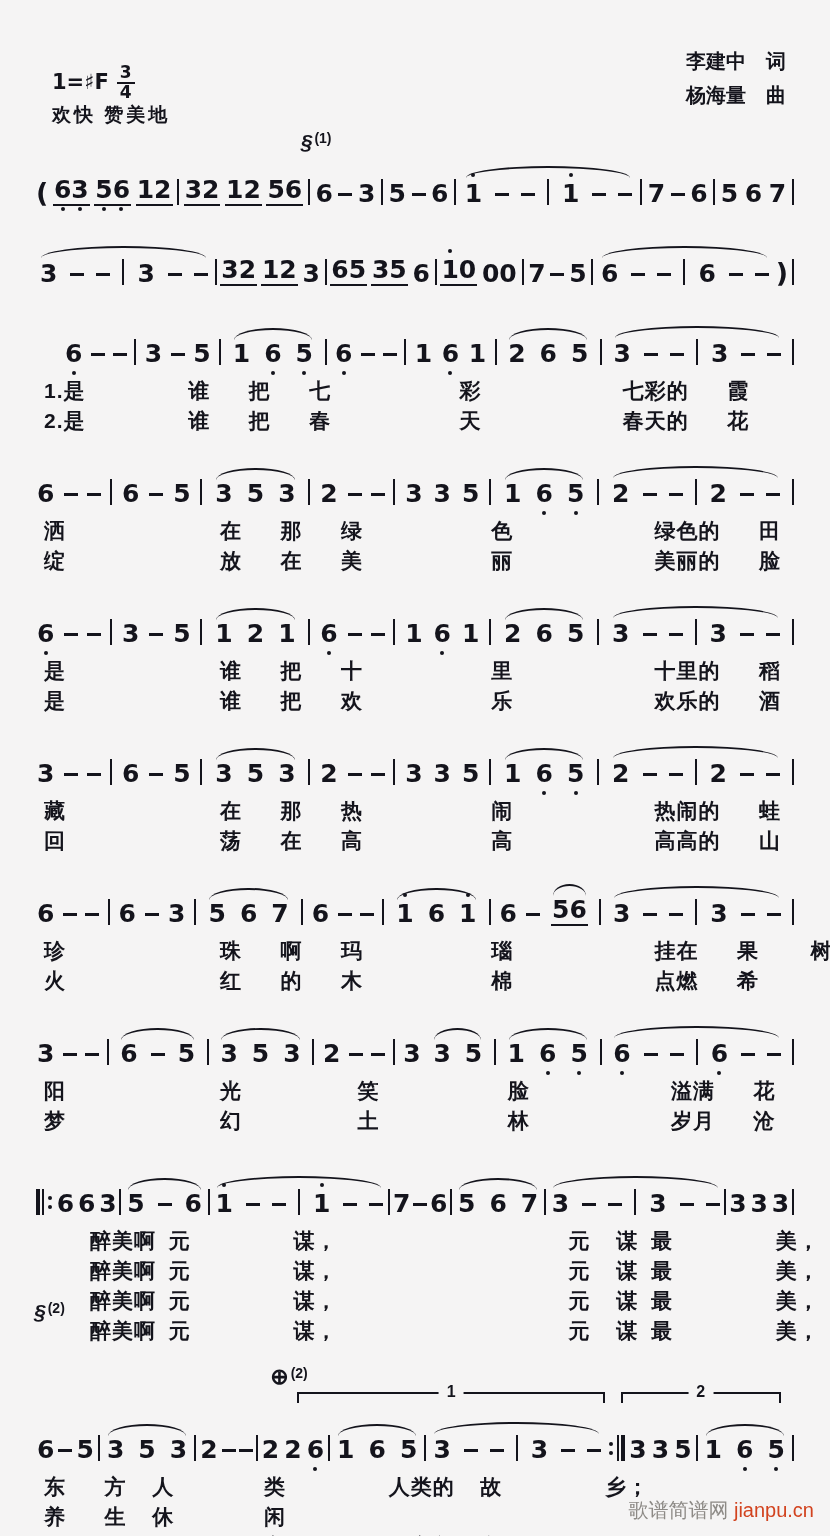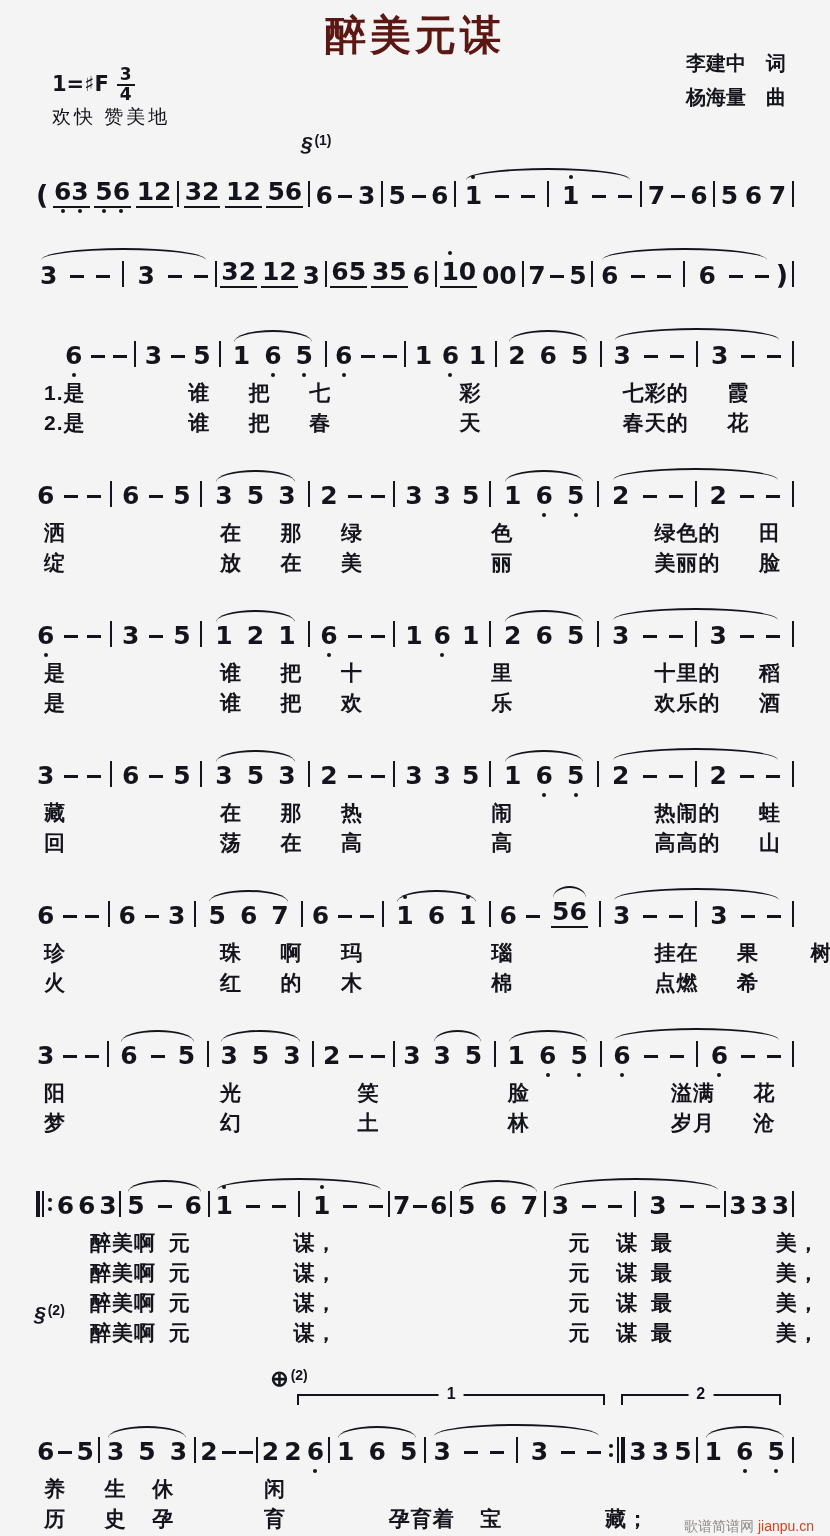--- a/index.html
+++ b/index.html
@@ -21,21 +21,21 @@
   .title{
     text-align:center;font-size:41px;font-weight:700;letter-spacing:4px;
     color:var(--title);margin:2px 0 4px 0;font-family:"DejaVu Sans", sans-serif;
   }
   .subtitle{text-align:center;font-size:23px;font-weight:700;letter-spacing:2px;}
   .credits{position:absolute;right:10px;top:38px;text-align:right;font-size:20px;font-weight:700;line-height:34px;}
   .keyblock{position:absolute;left:18px;top:58px;font-size:21px;font-weight:700;font-family:"DejaVu Sans", sans-serif;}
   .keyblock .frac{display:inline-block;vertical-align:middle;margin-left:8px;font-size:17px;}
   .keyblock .frac i{display:block;font-style:normal;line-height:1.05;text-align:center;}
   .keyblock .frac i:first-child{border-bottom:2px solid var(--ink);padding:0 3px;}
-  .mood{position:absolute;left:18px;top:96px;font-size:19px;font-weight:400;letter-spacing:3px;}
+  .mood{position:absolute;left:18px;top:96px;font-size:19px;font-weight:700;letter-spacing:3px;}
 
   
   .sys{position:relative;margin-bottom:18px;}
   .mline{
     display:flex;align-items:flex-end;justify-content:space-between;
     font-family:"DejaVu Sans", sans-serif;font-weight:700;font-size:25px;
     padding:14px 2px 10px 2px;min-height:34px;
   }
   .mline > *{flex:none;}
   .slur{display:flex;align-items:flex-end;position:relative;gap:12px;padding:0 3px;}
@@ -69,31 +69,30 @@
   .mk-segno .sup, .mk-coda .sup{font-size:14px;vertical-align:6px;margin-left:2px;}
   .mk-coda .cd{font-size:22px;}
   .mk-volta,.mk-endbr{
     border-top:2px solid var(--ink);border-left:2px solid var(--ink);border-right:2px solid var(--ink);
     height:11px;box-sizing:border-box;
   }
   .mk-volta b,.mk-endbr b{
     position:absolute;left:50%;top:-12px;transform:translateX(-50%);
     background:var(--bg);padding:0 8px;font-size:16px;line-height:1.3;white-space:nowrap;
   }
-  .wm{position:absolute;right:16px;bottom:0;font-size:14px;}
+  .wm{position:absolute;right:16px;bottom:12px;font-size:20px;}
   .wm .g{color:#8d8a86;}
   .wm .r{color:#d2431f;}
 </style>
 </head>
 <body>
 
 <div class="page">
 
   <div class="head">
-    <h1 class="title">醉美元谋</h1>
     <div class="credits">
       <div>李建中　词</div>
       <div>杨海量　曲</div>
     </div>
     <div class="keyblock"><span>1=</span><span>♯F</span><span class="frac"><i>3</i><i>4</i></span></div>
     <div class="mood">欢快 赞美地</div>
   </div>
 
   <div id="score">
       <div class="sys" style="padding-top: 30px;">
@@ -888,20 +887,21 @@
             </span>
             <span class="nt">
               <span class="dg db">6</span>
             </span>
             <span class="nt">
               <span class="dg db">5</span>
             </span>
           </span>
           <span class="bar"></span>
         </div>
+        <div class="lyr">东   方  人       类        人类的  故        乡；</div>
         <div class="lyr">养   生  休       闲                                                       休闲的   天</div>
         <div class="lyr">历   史  孕       育        孕育着  宝        藏；</div>
       </div>
     </div>
 
   <div class="wm">
     <span class="g">歌谱简谱网</span>
     <span class="r">jianpu.cn</span>
   </div>
 

